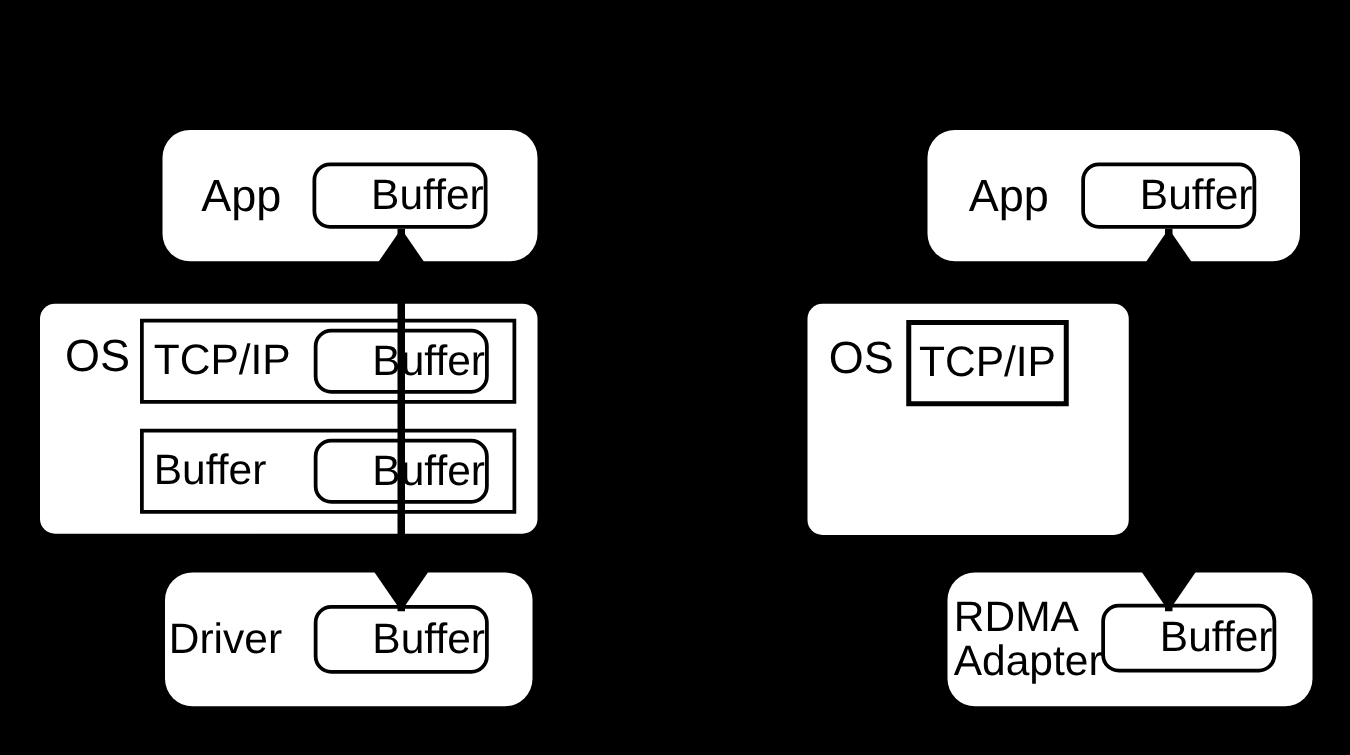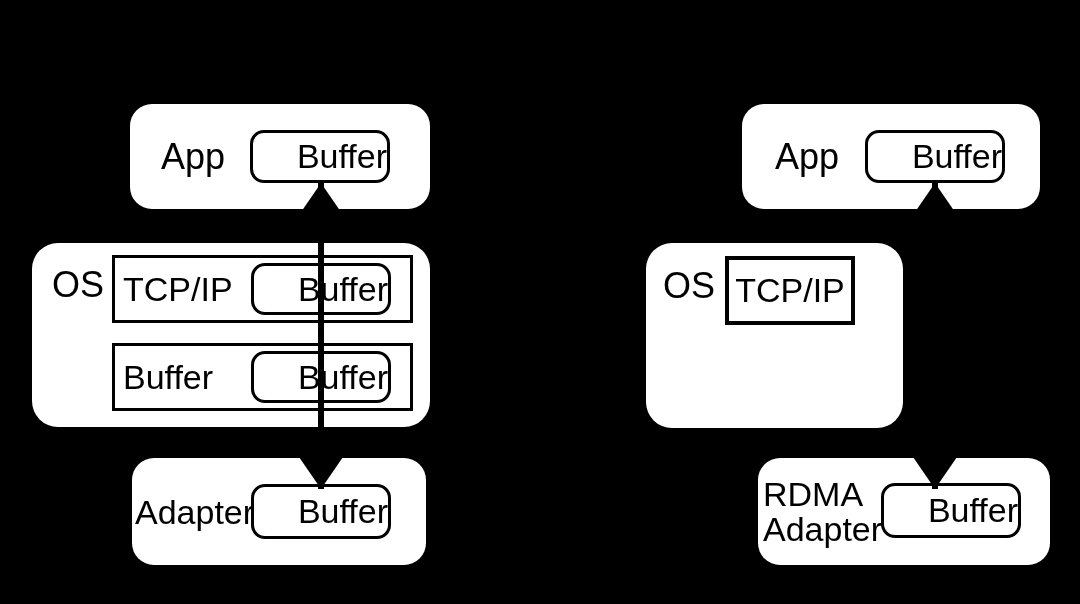--- a/index.html
+++ b/index.html
@@ -19,21 +19,21 @@
   }
   .stage { position: absolute; left: 0; top: 0; width: 1080px; height: 604px; }
 
   
   .box {
     position: absolute;
     background: var(--fill);
     border-radius: 22px;
     z-index: 1;
   }
-  .box.os { border-radius: 26px; }
+  .box.os { border-radius: 12px; }
 
   
   .row-label {
     position: absolute;
     top: 50%;
     transform: translateY(-50%);
     font-size: 36px;
     white-space: nowrap;
     z-index: 2;
   }
@@ -147,21 +147,21 @@
     </div>
     <div class="layer l-drv">
       <span class="layer-label">Buffer</span>
       <div class="buffer">
         <span>Buffer</span>
       </div>
     </div>
   </div>
 
   <div class="box l-adp">
-    <span class="row-label">Adapter</span>
+    <span class="row-label">Driver</span>
     <div class="buffer">
       <span>Buffer</span>
     </div>
   </div>
 
   <div class="vline l-line"></div>
   <div class="arrow up l-au"></div>
   <div class="arrow down l-ad"></div>
 
   <div class="box r-app">

